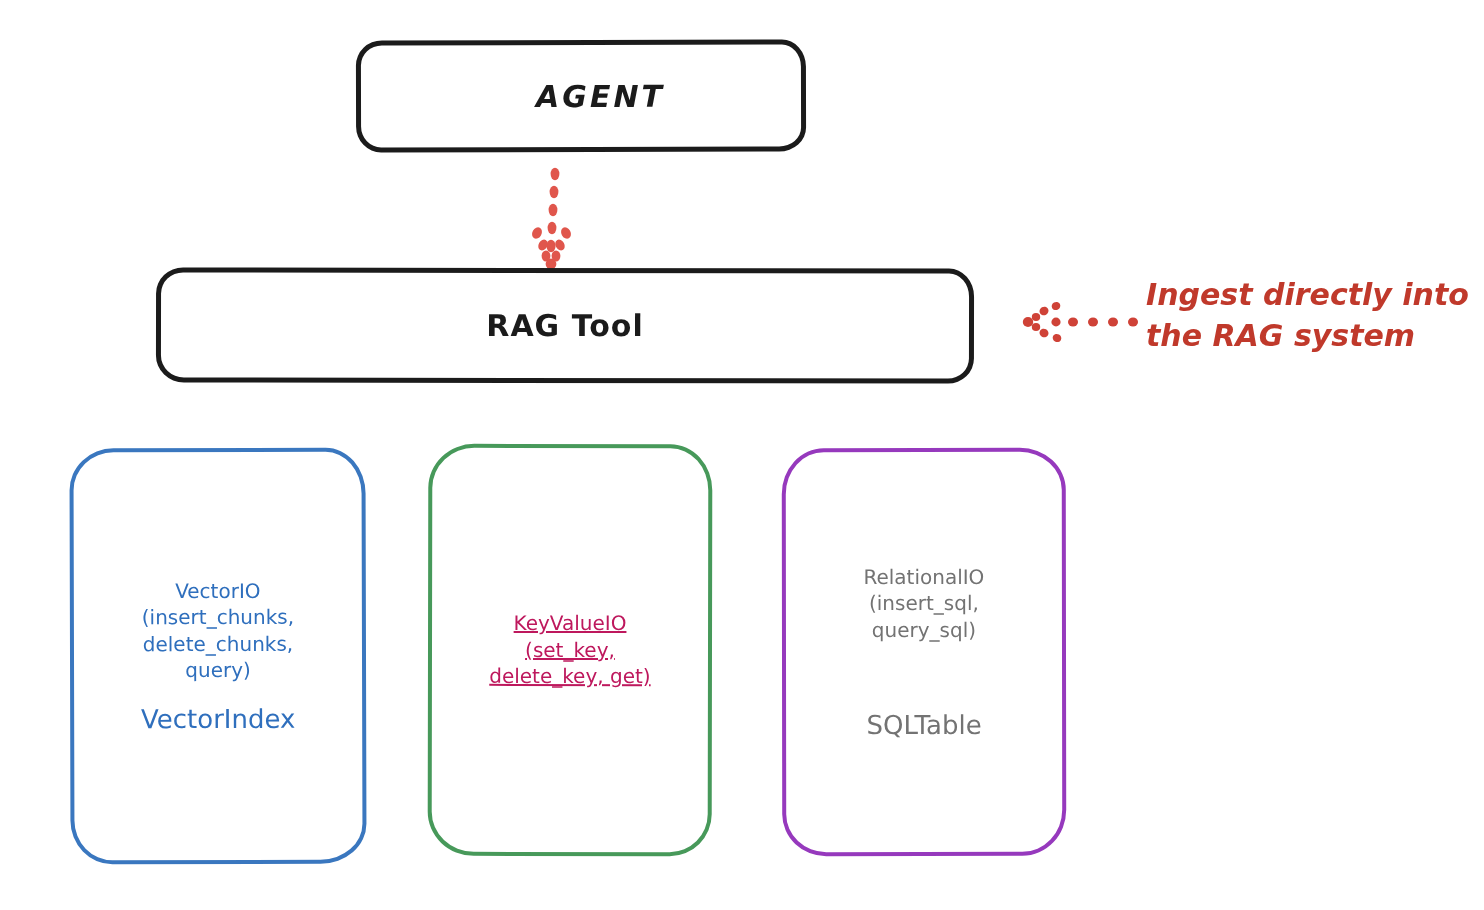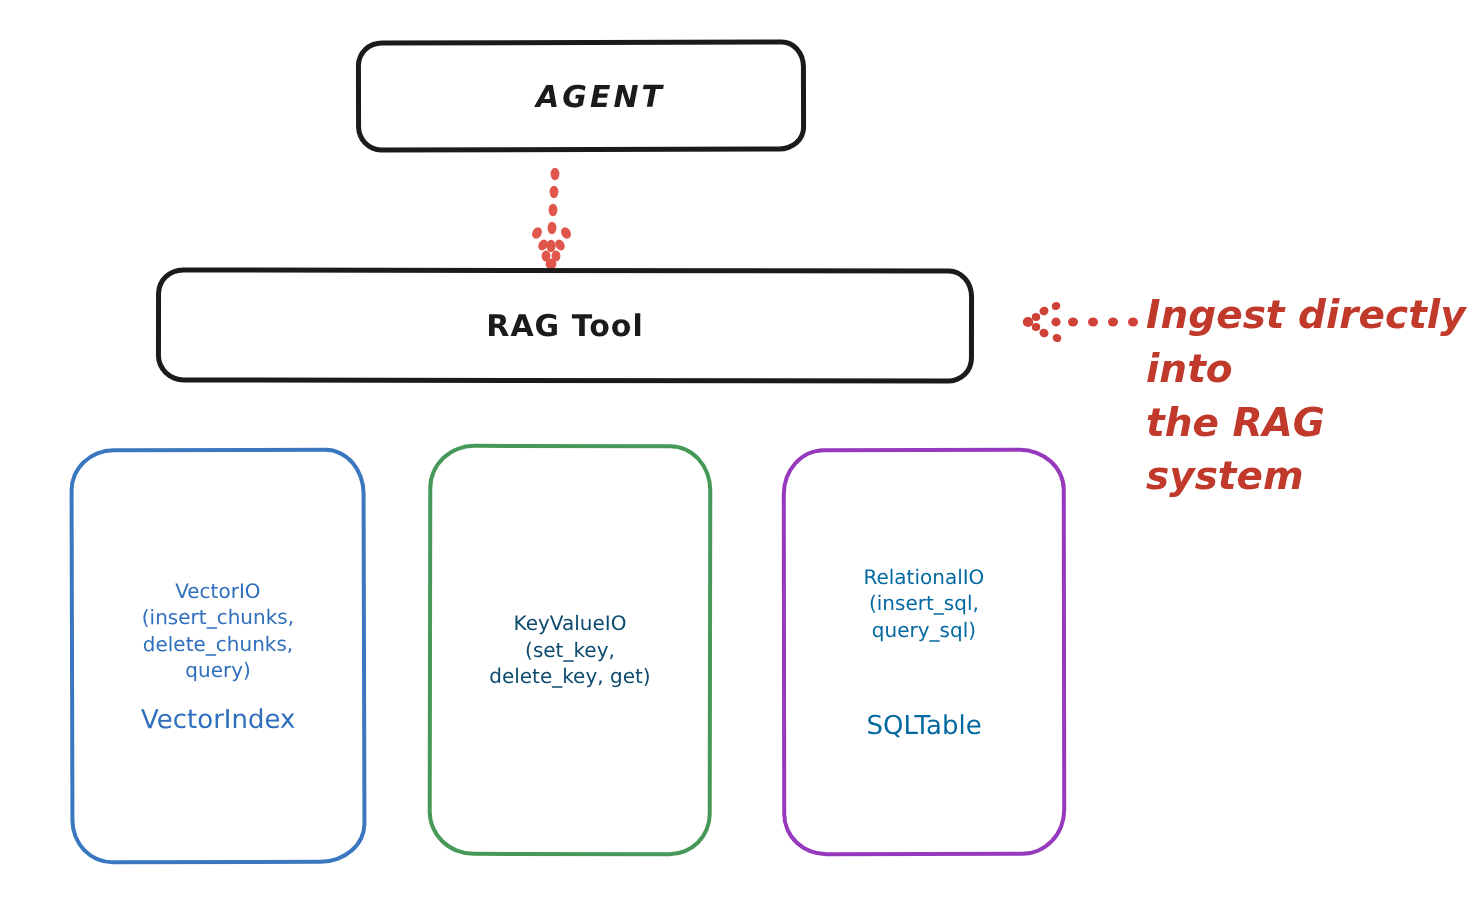--- a/index.html
+++ b/index.html
@@ -120,45 +120,45 @@
     white-space: pre-line;
   }
   .store-index {
     font-size: 26px;
     font-weight: 500;
     margin-top: 40px;
   }
   .store-vector .store-api,
   .store-vector .store-index { color: #2f6fbd; }
   .store-keyvalue .store-api,
-  .store-keyvalue .store-index { color: #0c4a6e; }
+  .store-keyvalue .store-index { color: #be185d; text-decoration: underline; }
   .store-relational .store-api,
-  .store-relational .store-index { color: #0369a1; }
+  .store-relational .store-index { color: #737373; }
 
   .store-vector .store-index { margin-top: 21px; }
   .store-relational .store-index { margin-top: 67px; }
 
   
   .arrow-layer {
     position: absolute;
     left: 0;
     top: 0;
     width: 1484px;
     height: 910px;
     pointer-events: none;
   }
 
   
   .annotation {
     position: absolute;
     left: 1146px;
-    top: 288px;
+    top: 274px;
     width: 330px;
     color: #c0392b;
-    font-size: 39px;
+    font-size: 30px;
     line-height: 1.38;
     font-weight: 600;
     font-style: italic;
     text-align: left;
     white-space: pre-line;
   }
 </style>
 </head>
 <body>
 

